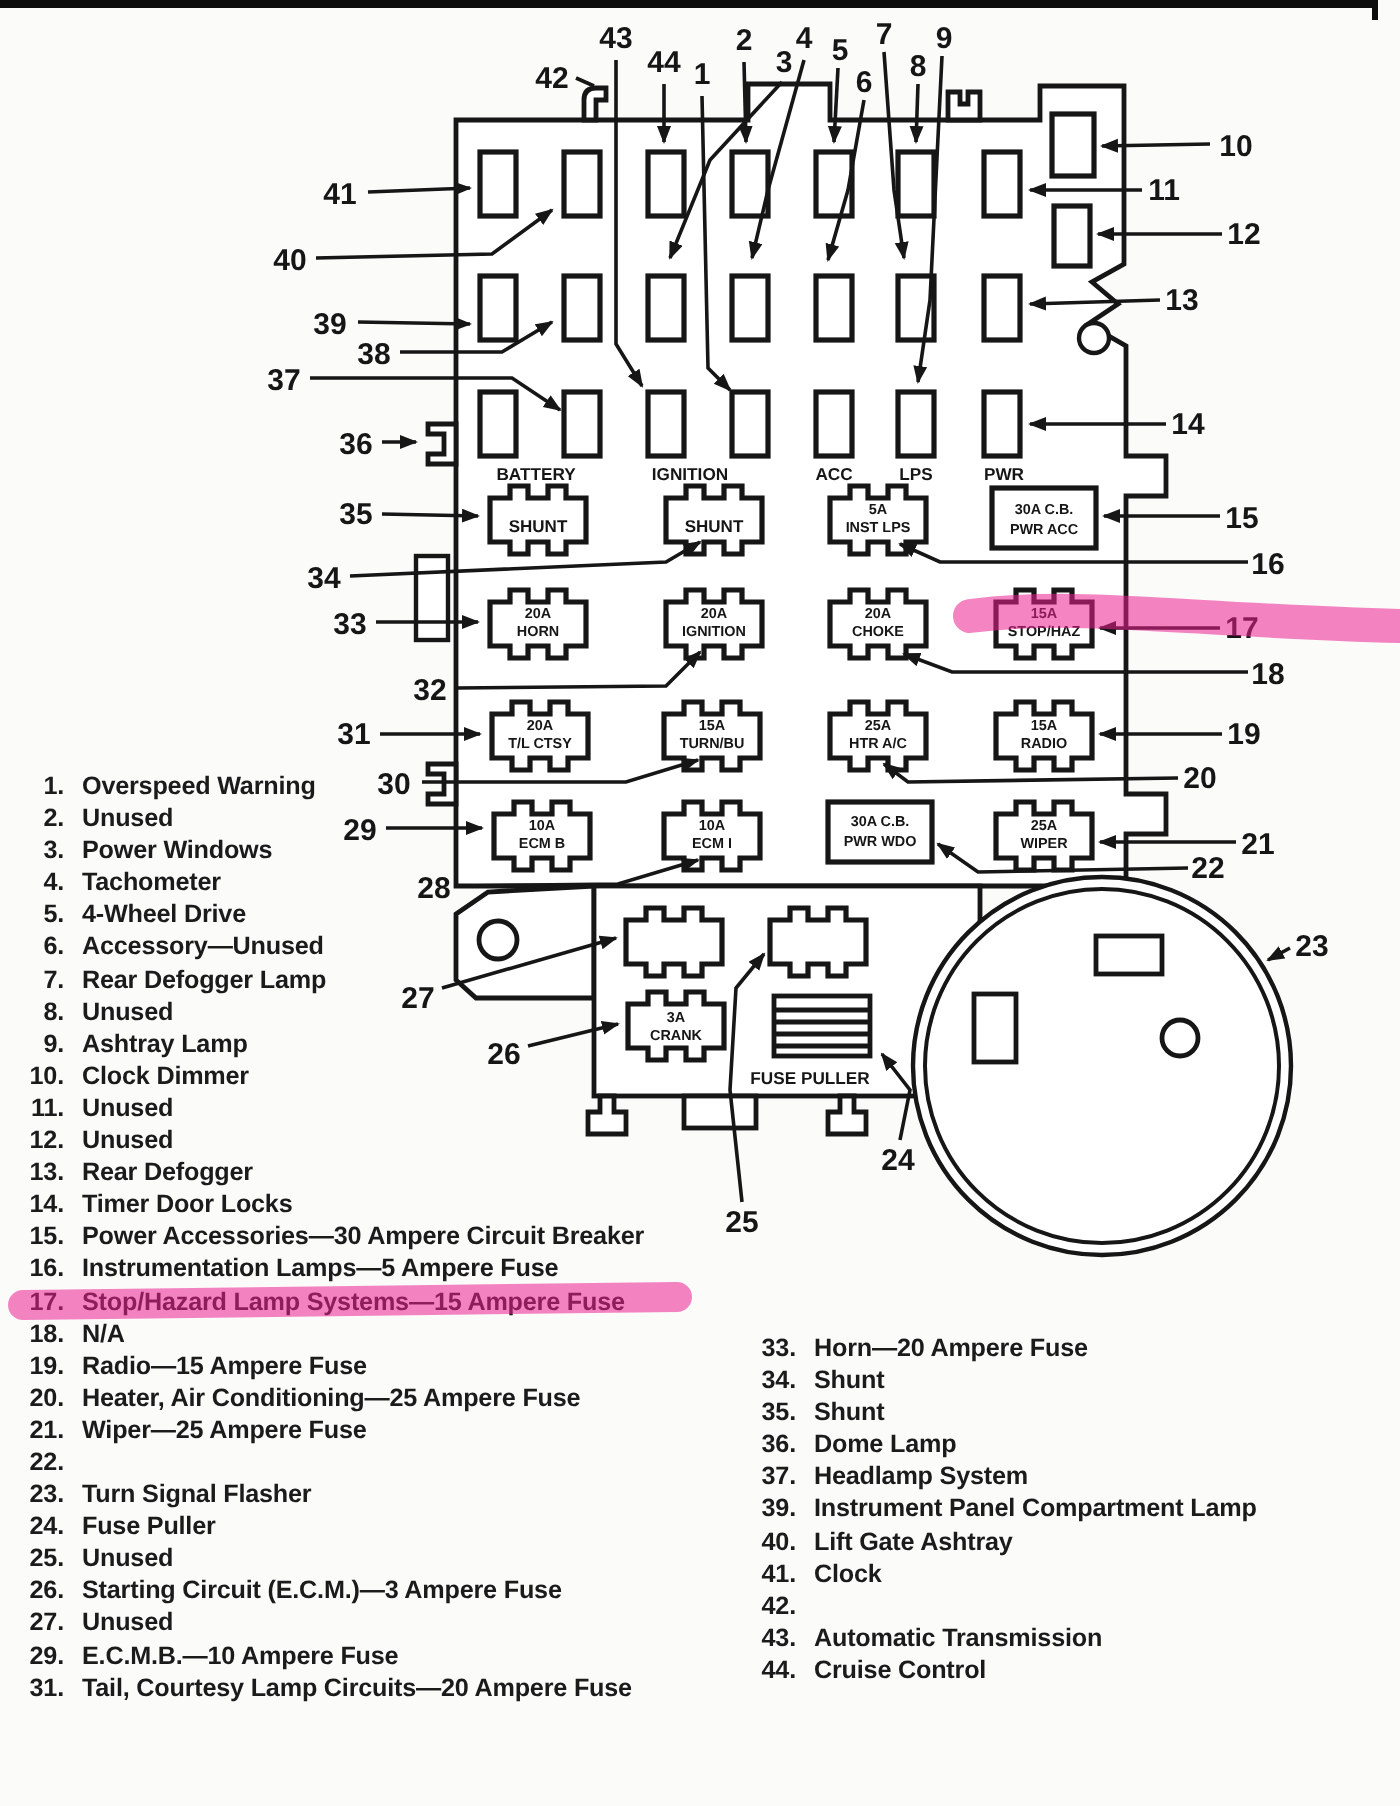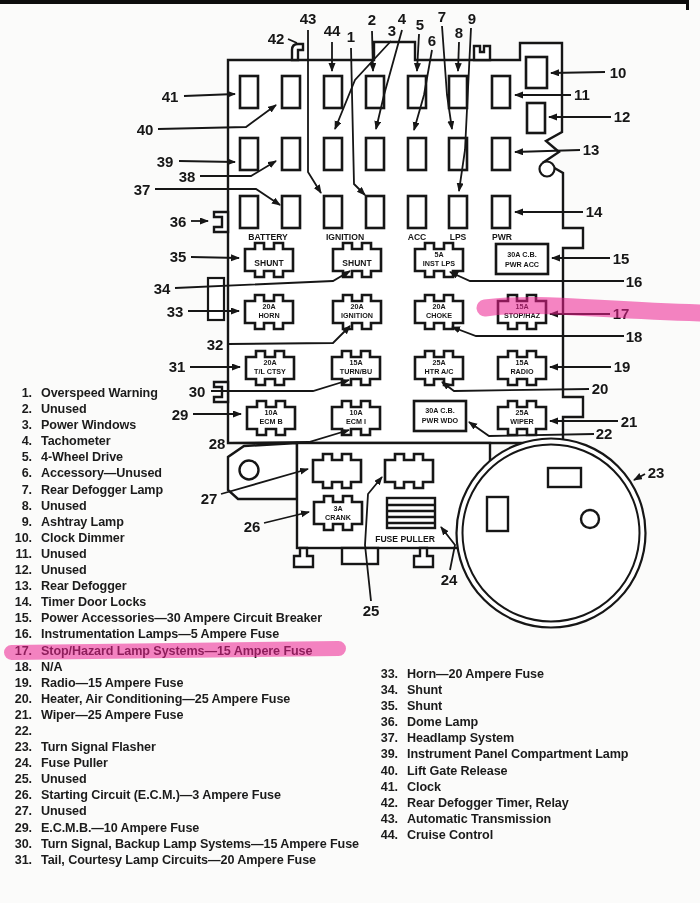--- a/index.html
+++ b/index.html
@@ -388,24 +388,20 @@
       </li>
       <li>
         <span class="num">27.</span>
         <span class="txt">Unused</span>
       </li>
       <li>
         <span class="num">29.</span>
         <span class="txt">E.C.M.B.—10 Ampere Fuse</span>
       </li>
       <li>
-        <span class="num">30.</span>
-        <span class="txt">Turn Signal, Backup Lamp Systems—15 Ampere Fuse</span>
-      </li>
-      <li>
         <span class="num">31.</span>
         <span class="txt">Tail, Courtesy Lamp Circuits—20 Ampere Fuse</span>
       </li>
     </ol>
 
   <ol class="legend legend-right">
 
   <li>
         <span class="num">33.</span>
         <span class="txt">Horn—20 Ampere Fuse</span>
@@ -425,29 +421,28 @@
       <li>
         <span class="num">37.</span>
         <span class="txt">Headlamp System</span>
       </li>
       <li>
         <span class="num">39.</span>
         <span class="txt">Instrument Panel Compartment Lamp</span>
       </li>
       <li>
         <span class="num">40.</span>
-        <span class="txt">Lift Gate Release</span>
+        <span class="txt">Lift Gate Ashtray</span>
       </li>
       <li>
         <span class="num">41.</span>
         <span class="txt">Clock</span>
       </li>
       <li>
         <span class="num">42.</span>
-        <span class="txt">Rear Defogger Timer, Relay</span>
       </li>
       <li>
         <span class="num">43.</span>
         <span class="txt">Automatic Transmission</span>
       </li>
       <li>
         <span class="num">44.</span>
         <span class="txt">Cruise Control</span>
       </li>
     </ol>

